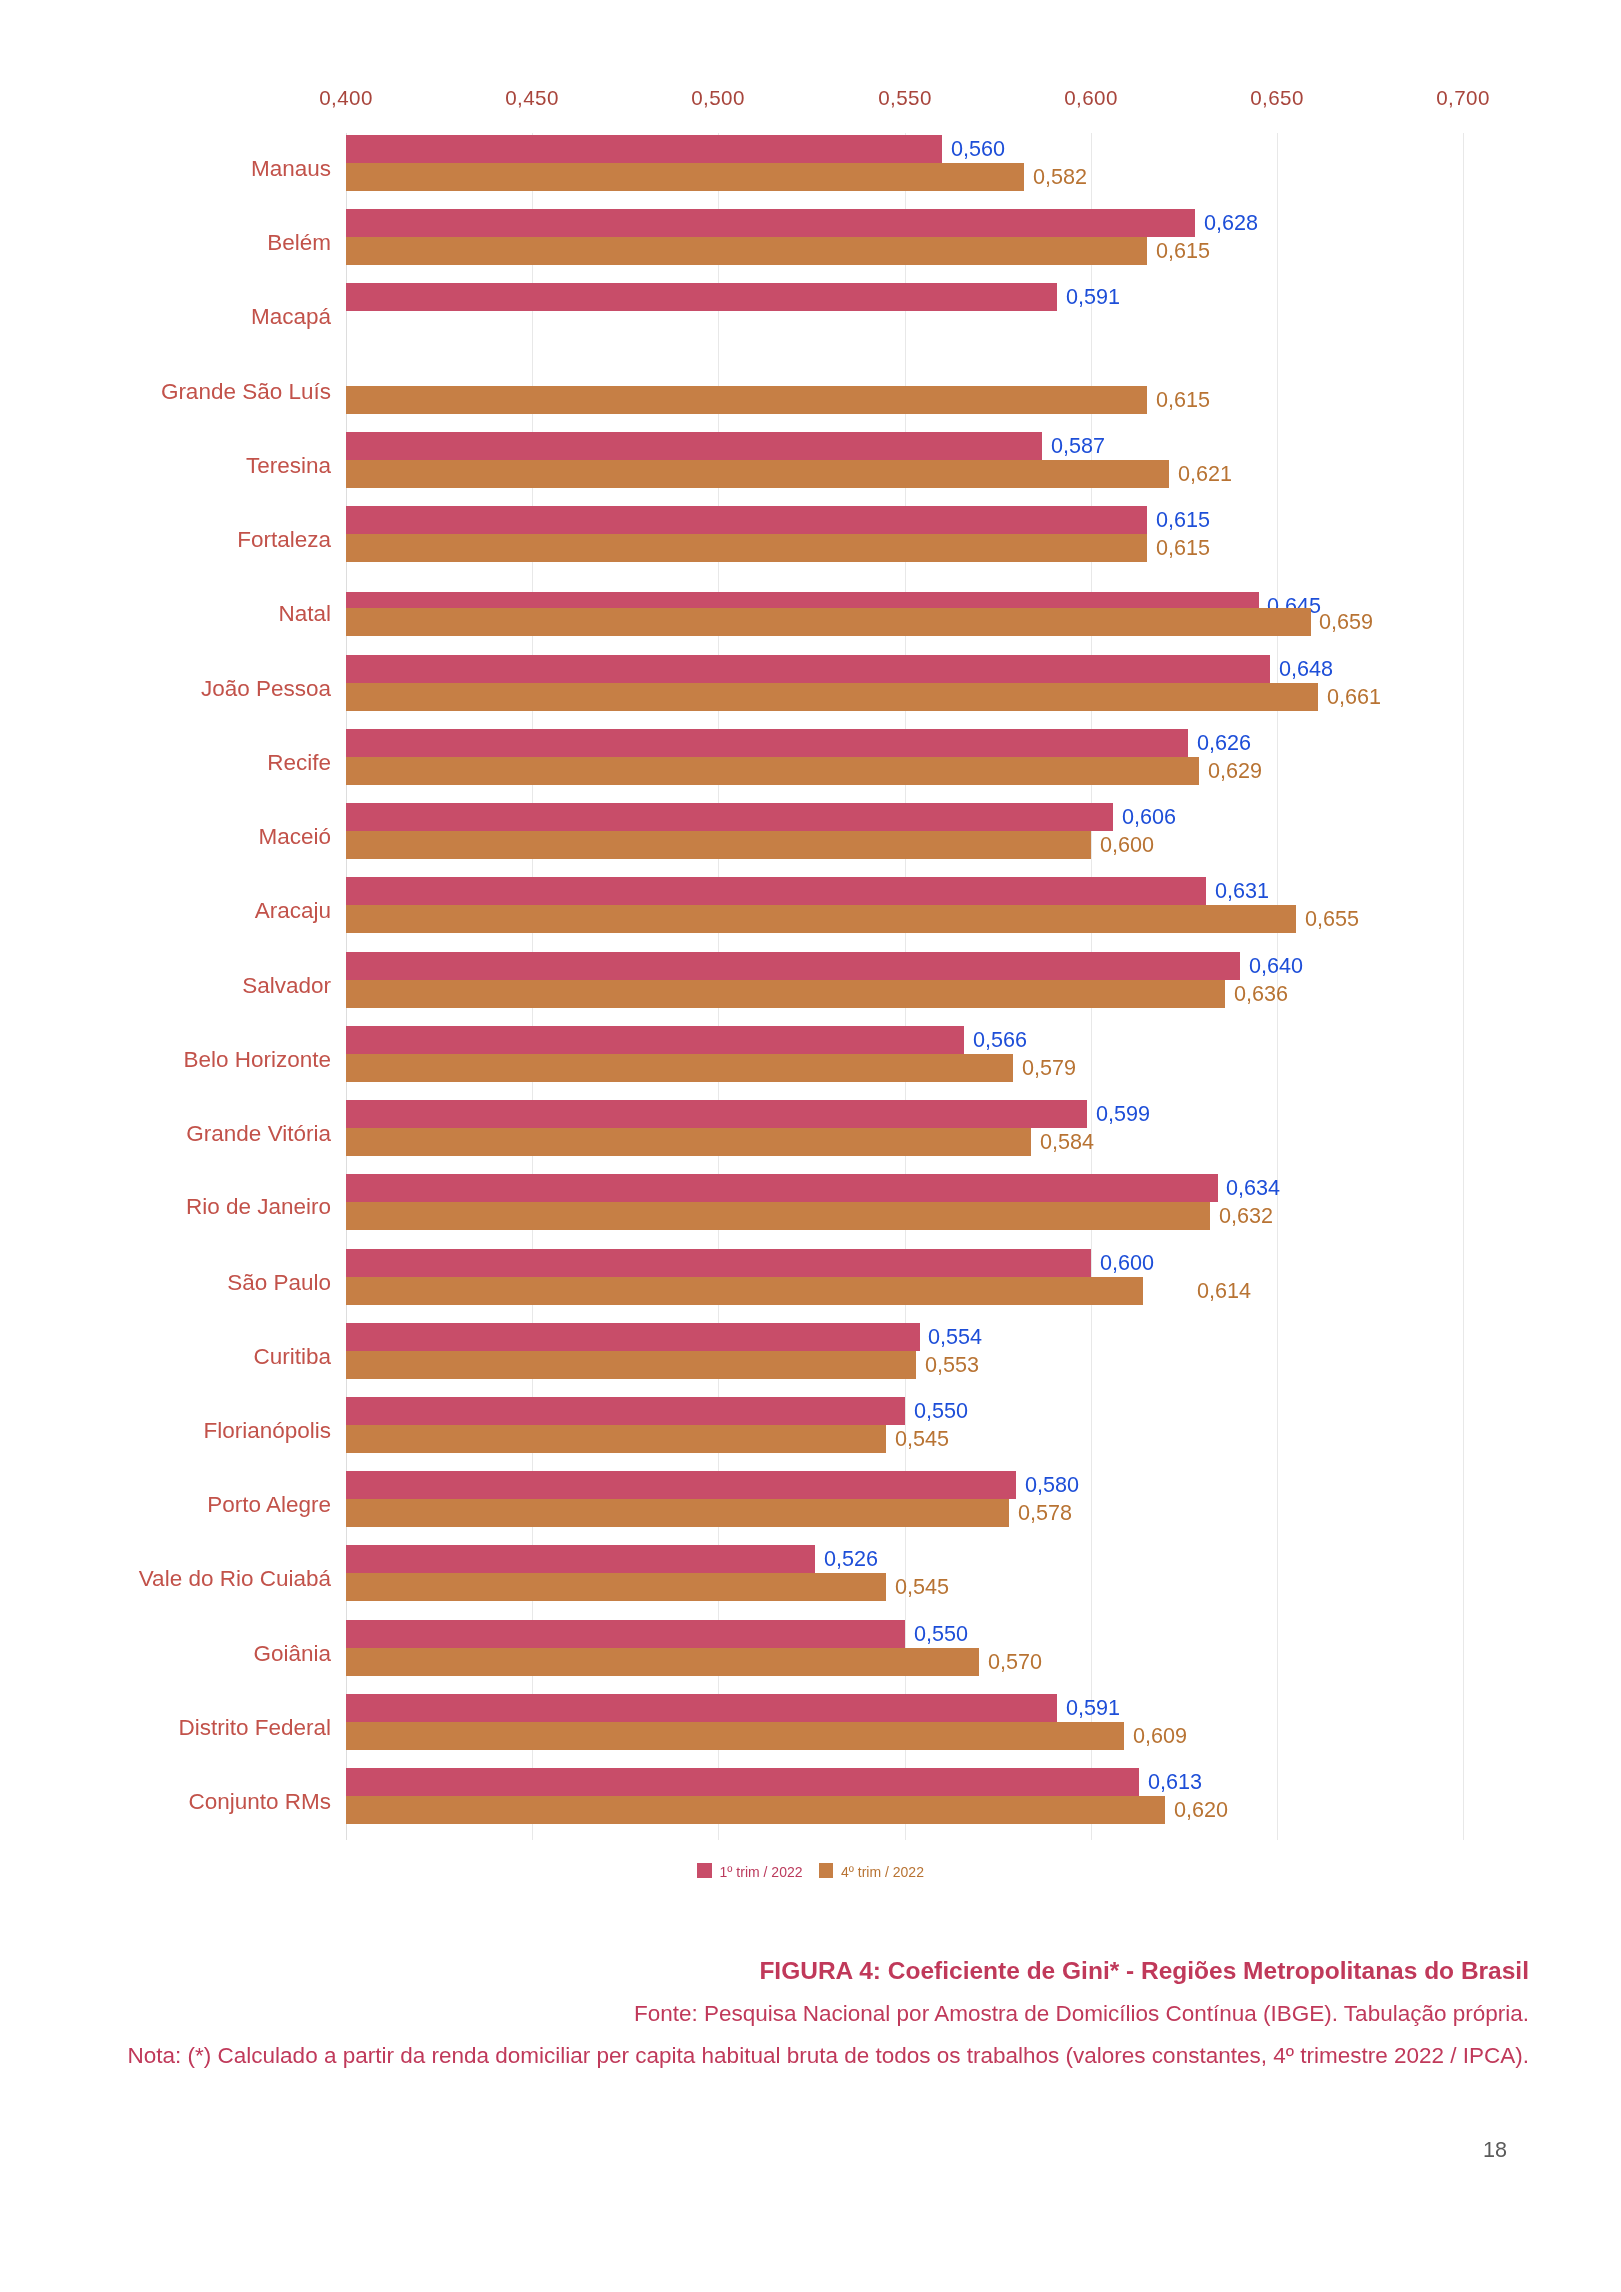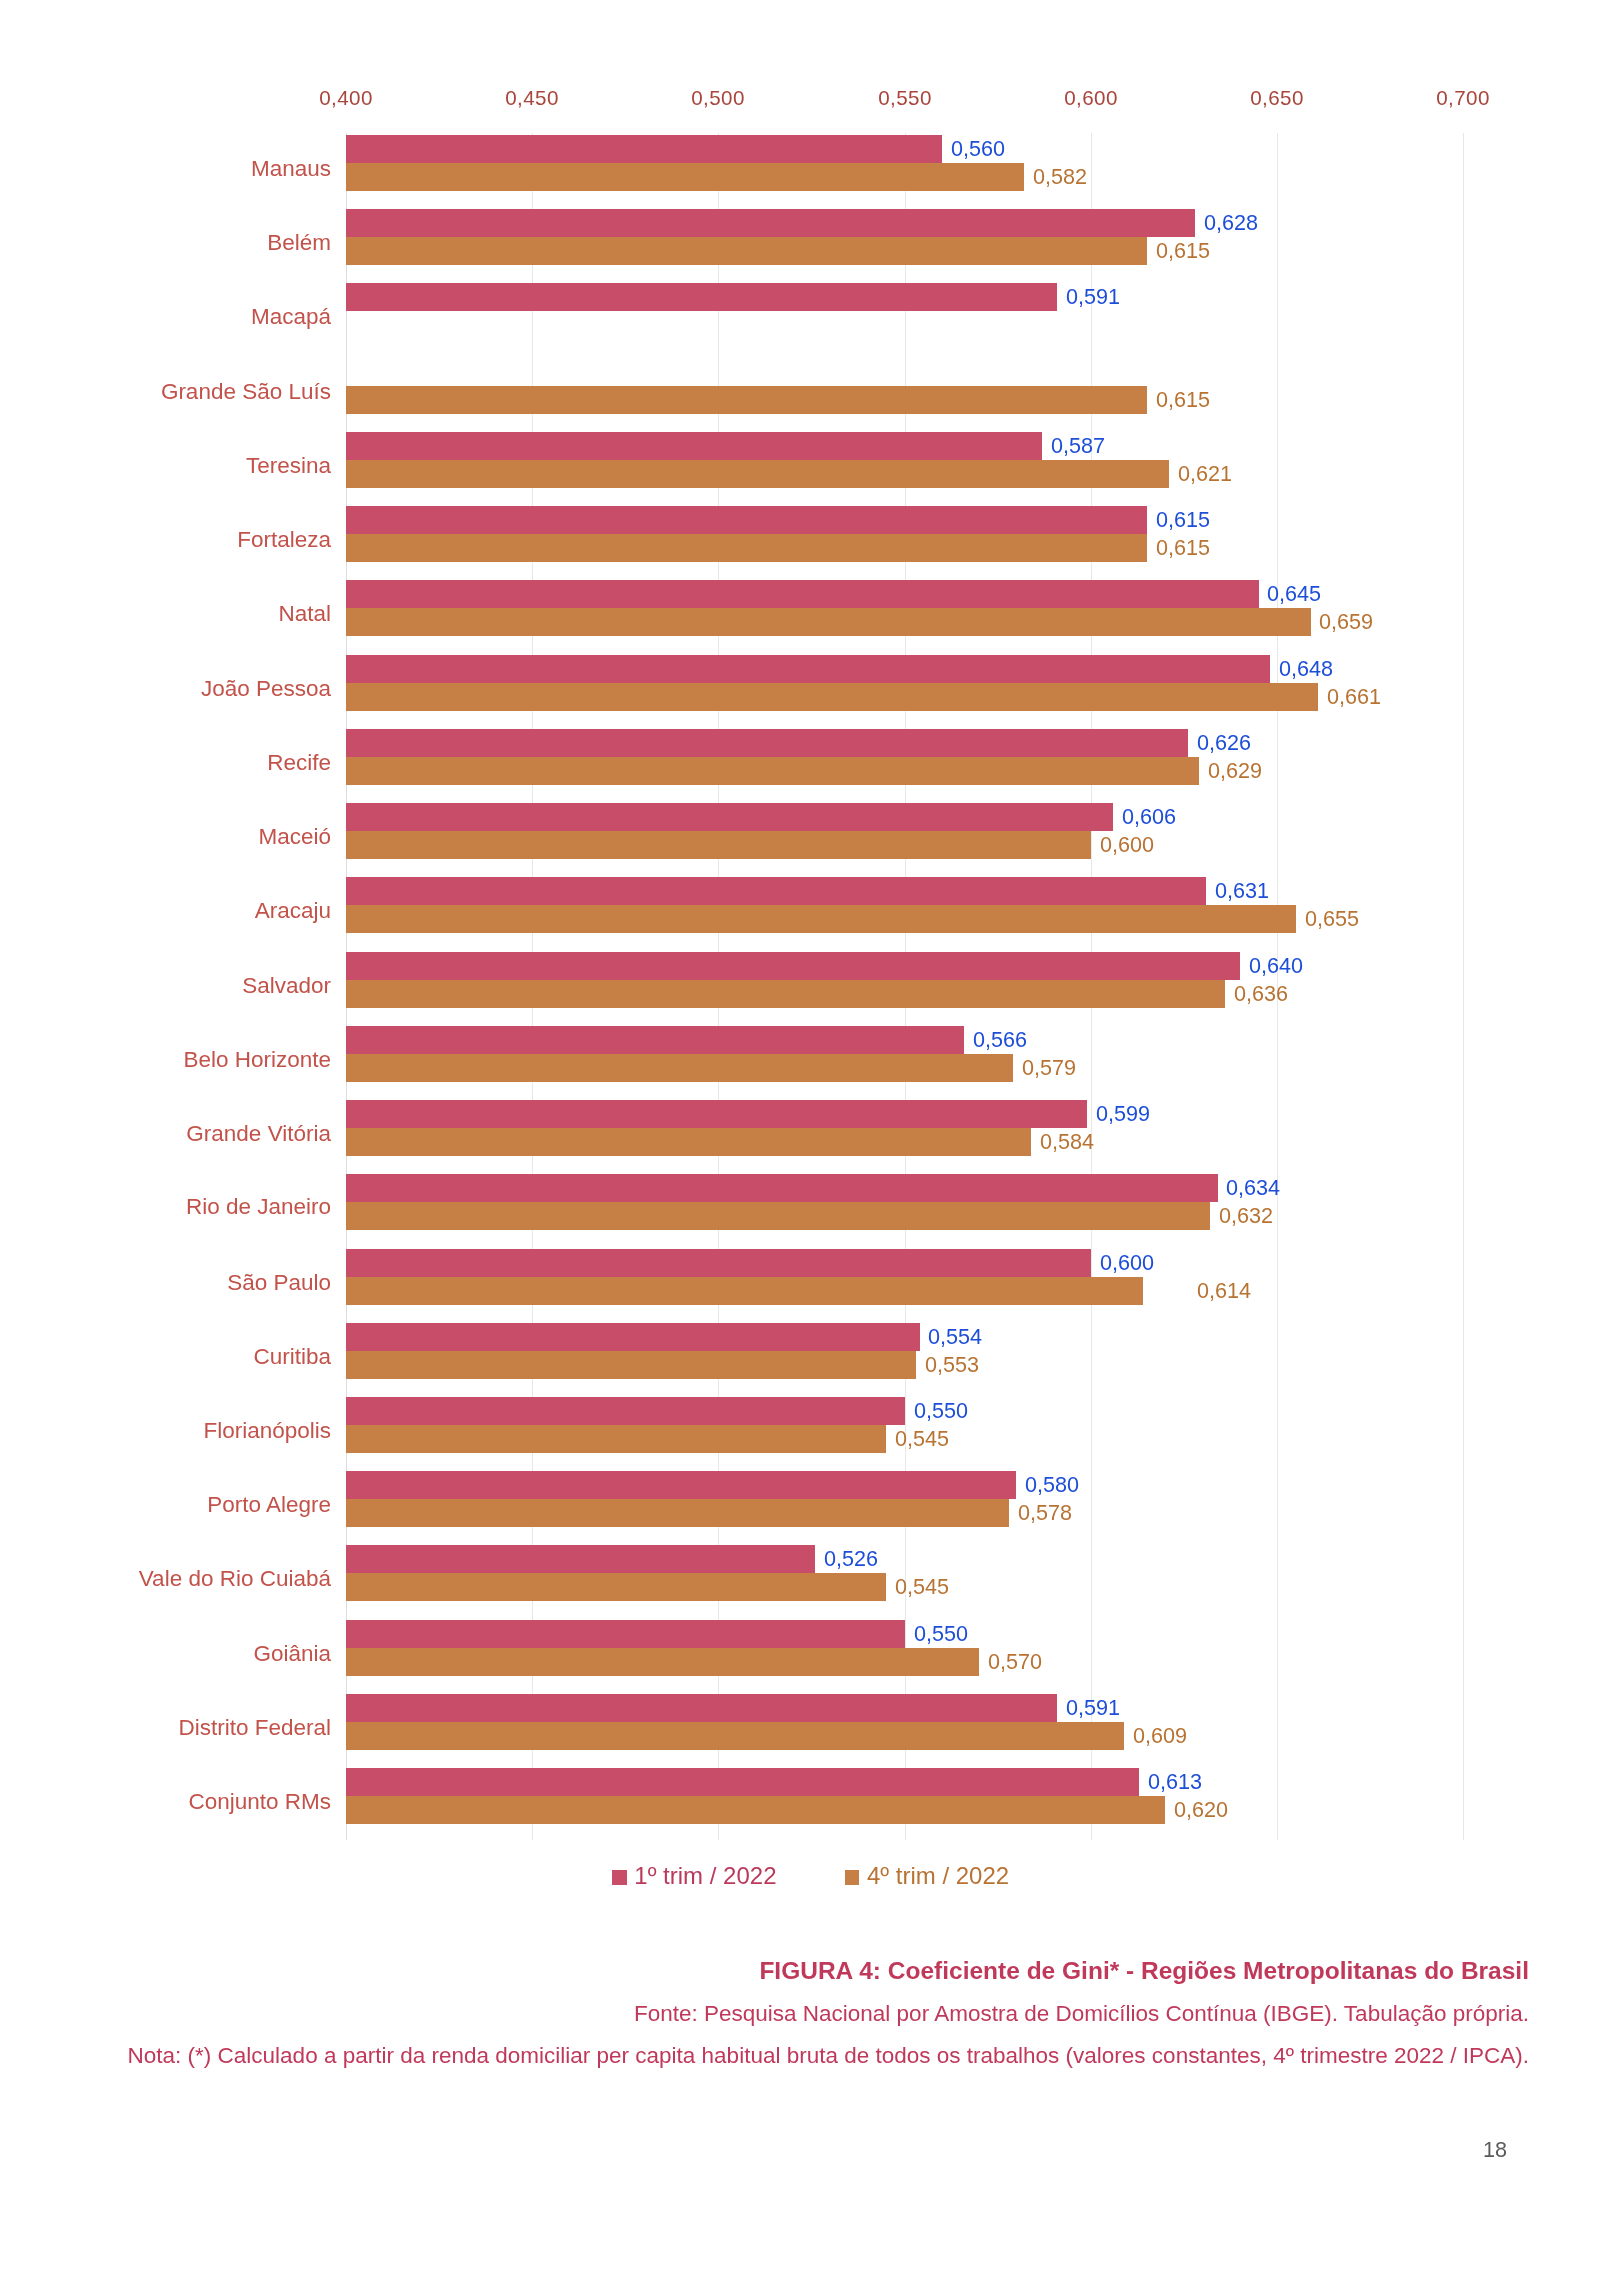--- a/index.html
+++ b/index.html
@@ -123,22 +123,22 @@
   #legend {
     position: absolute;
     left: 0;
     top: 1862px;
     width: 1621px;
     text-align: center;
     white-space: nowrap;
   }
   .legend-item {
     display: inline-block;
-    margin: 0 34px;
-    font-size: 24px;
+    margin: 0 8px;
+    font-size: 14px;
     vertical-align: middle;
   }
   .legend-swatch {
     display: inline-block;
     width: 14.7px;
     height: 14.7px;
     margin-right: 7.8px;
     vertical-align: -1px;
   }
   .legend-swatch.s1 { background: #c84d69; }
@@ -263,21 +263,21 @@
               <div class="bar s1" style="width: 801px;"></div>
               <div class="bar-value s1" style="left: 810px;">0,615</div>
             </div>
             <div class="bar-wrap s2" style="width: 1117px;">
               <div class="bar s2" style="width: 801px;"></div>
               <div class="bar-value s2" style="left: 810px;">0,615</div>
             </div>
           </div>
           <div class="cat-row" style="top: 445px;">
             <div class="cat-label" style="top: 25px;">Natal</div>
-            <div class="bar-wrap s1" style="width: 1117px;">
+            <div class="bar-wrap s1" style="width: 1117px; margin-top: 12px;">
               <div class="bar s1" style="width: 913px;"></div>
               <div class="bar-value s1" style="left: 921px;">0,645</div>
             </div>
             <div class="bar-wrap s2" style="width: 1117px;">
               <div class="bar s2" style="width: 965px;"></div>
               <div class="bar-value s2" style="left: 973px;">0,659</div>
             </div>
           </div>
           <div class="cat-row" style="top: 520px;">
             <div class="cat-label" style="top: 25px;">João Pessoa</div>

